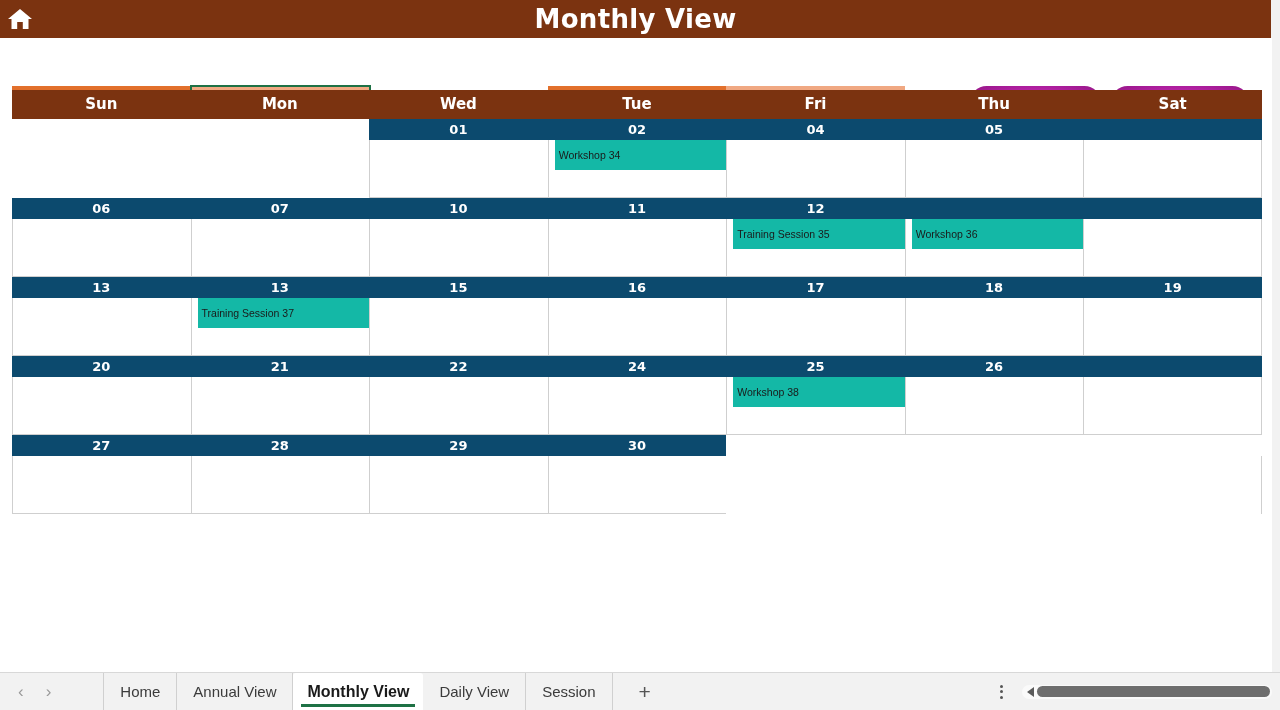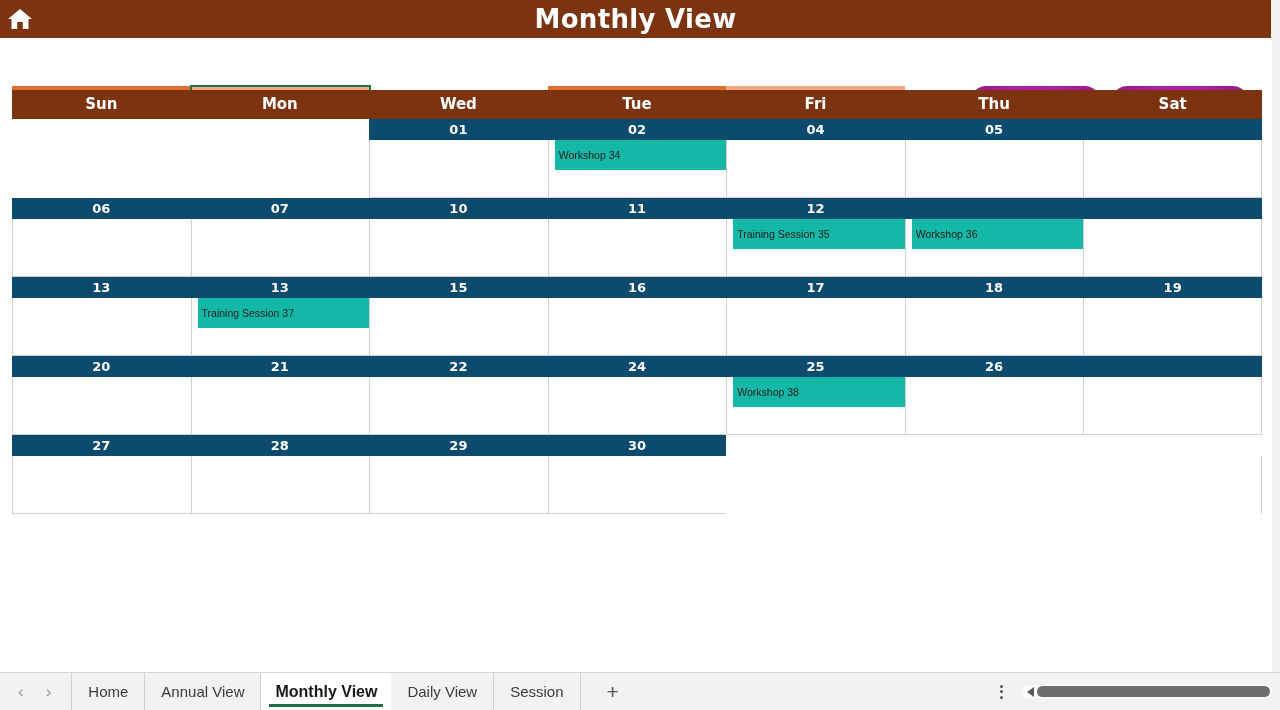--- a/index.html
+++ b/index.html
@@ -105,21 +105,21 @@
   }
 
   
   .sheetbar {
     position:absolute; left:0; bottom:0; width:1280px; height:38px;
     background:#F2F2F2; border-top:1px solid #d8d8d8;
     display:flex; align-items:center;
   }
   .nav-arrows { display:flex; align-items:center; margin-left:18px; gap:22px; }
   .nav-arrows span { color:#9a9a9a; font-size:17px; cursor:pointer; line-height:1; }
-  .tabs { display:flex; align-items:flex-end; margin-left:20px; height:38px; }
+  .tabs { display:flex; align-items:flex-end; margin-left:52px; height:38px; }
   .tab {
     padding:0 16px; height:38px; line-height:38px;
     font-size:15px; color:#3b3b3b; cursor:pointer;
     border-right:1px solid #d0d0d0;
     font-family:"Liberation Sans", sans-serif;
   }
   .tab.first { border-left:1px solid #d0d0d0; }
   .tab.active {
     background:#ffffff; font-weight:bold; font-size:16px; color:#1a1a1a;
     border:none; position:relative; border-radius:3px 3px 0 0;

